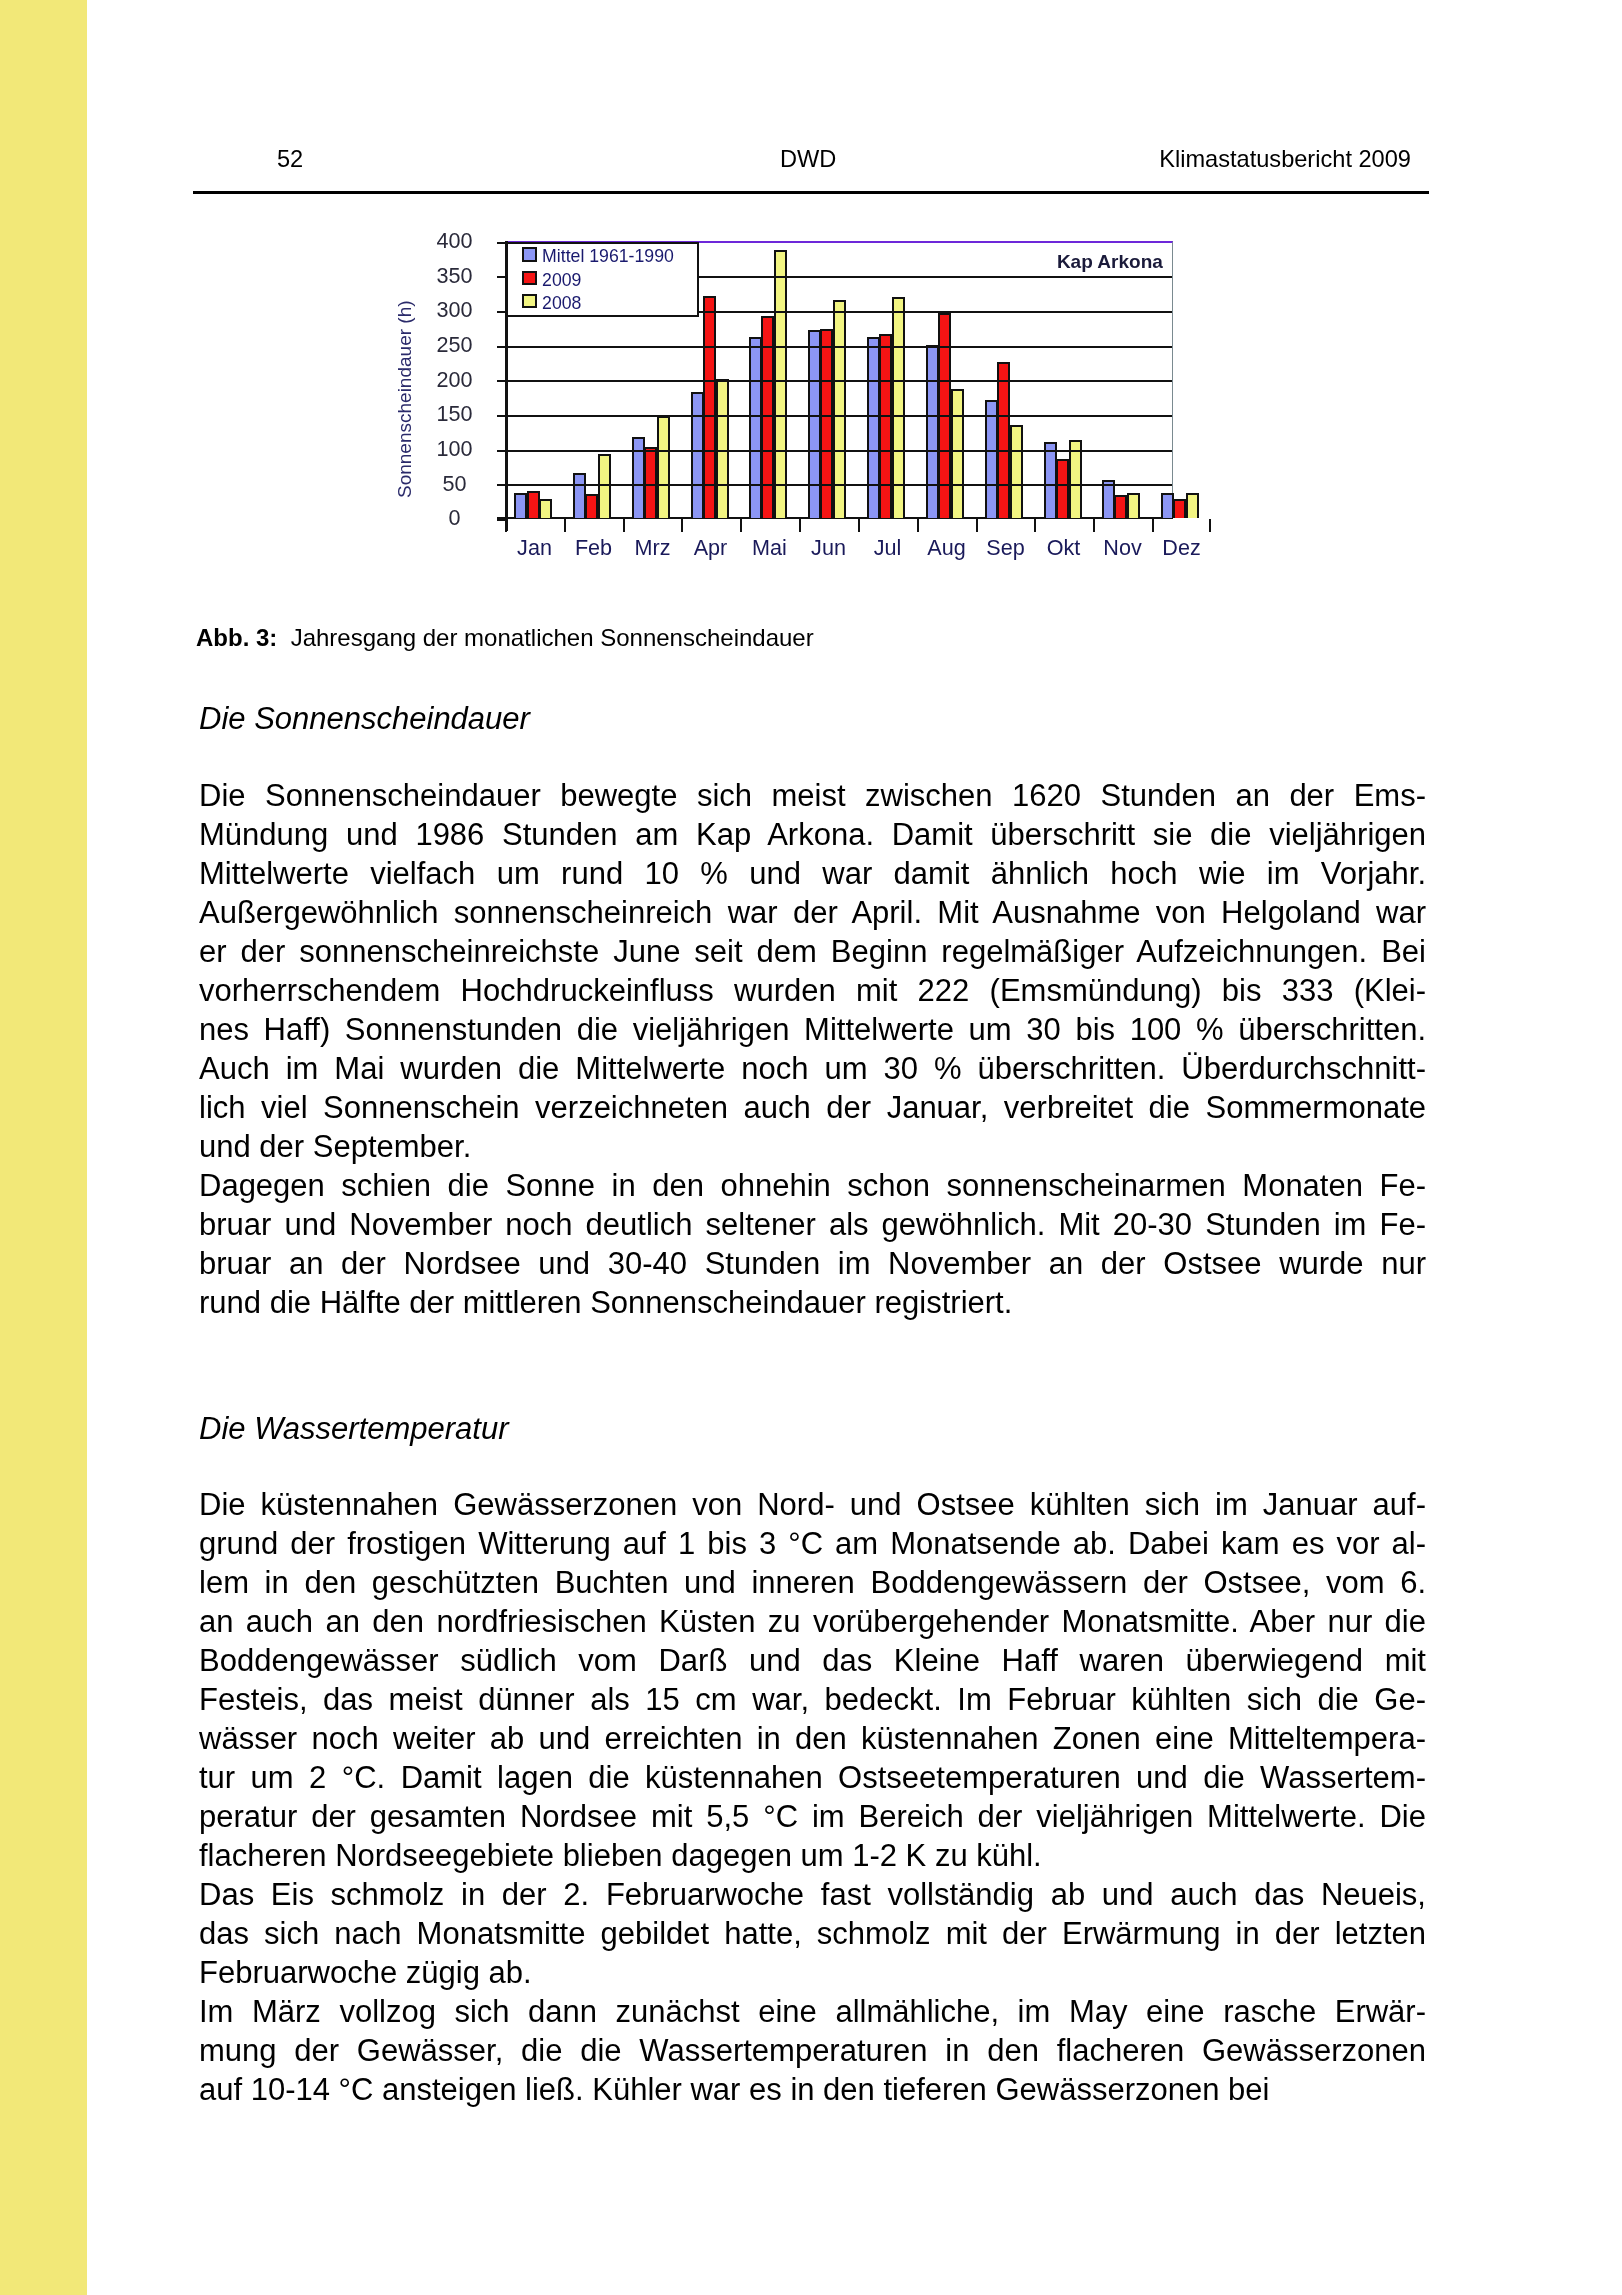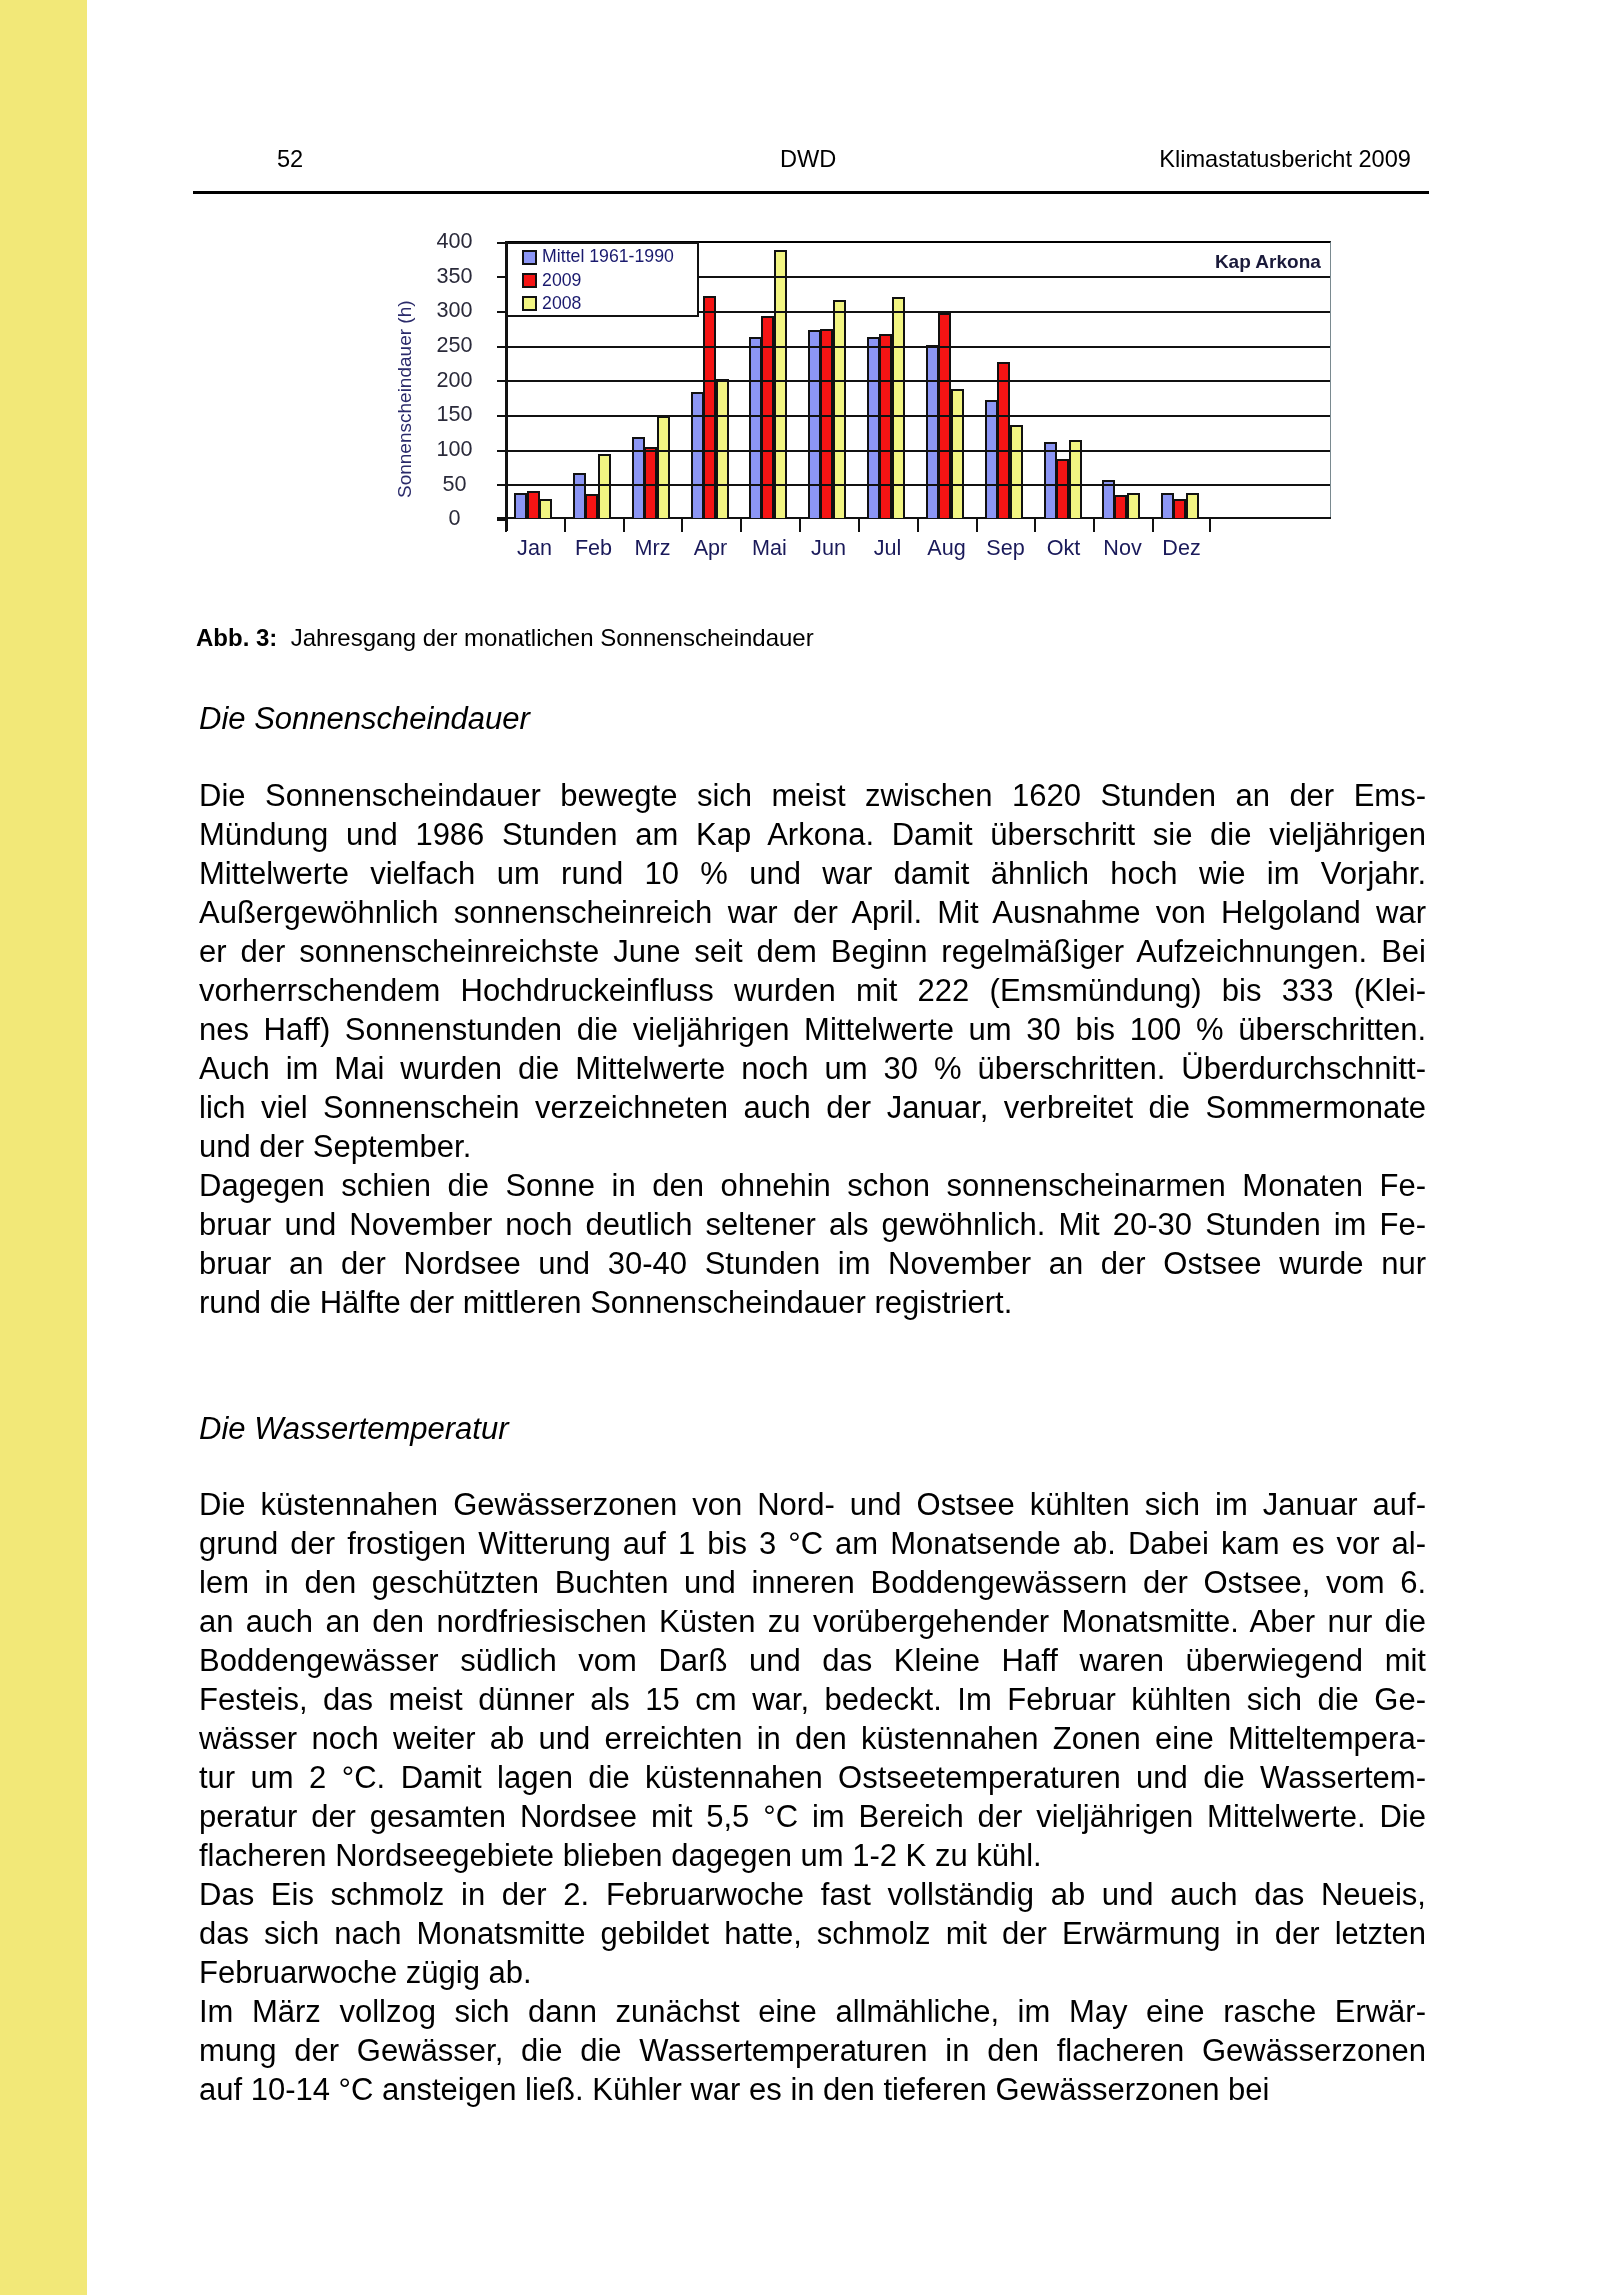--- a/index.html
+++ b/index.html
@@ -16,33 +16,33 @@
 
   
   .chart { position: absolute; left: 386px; top: 222px; width: 844px; height: 353px; }
   .ylabel {
     position: absolute; left: 9.2px; top: 59px; width: 19.6px; height: 236px;
     writing-mode: vertical-rl; transform: rotate(180deg);
     font-size: 19px; color: #2a2a6a; text-align: center; line-height: 19.6px; white-space: nowrap;
   }
   .yticks { position: absolute; left: 0; top: 0; width: 98px; height: 353px; }
   .ytick { position: absolute; right: 0; width: 59px; text-align: center; font-size: 21.6px; color: #2a2a3a; line-height: 23.6px; transform: translateY(-11.8px); }
-  .plot { position: absolute; left: 119px; top: 19px; width: 826px; height: 277px; border-right: 1.3px solid #7a8a90; border-top: 2px solid #000000; box-sizing: border-box; }
+  .plot { position: absolute; left: 119px; top: 19px; width: 668px; height: 277px; border-right: 1.3px solid #7a8a90; border-top: 2px solid #6d28d9; box-sizing: border-box; }
   .gridline { position: absolute; left: 0; right: 0; height: 2px; background: #111; }
   .ytickmark { position: absolute; left: -7.9px; width: 7.9px; height: 2px; background: #111; }
   .yaxis { position: absolute; left: 0; top: -2px; bottom: -13px; width: 2.6px; background: #111; }
   .xaxis { position: absolute; left: -7.9px; right: -1.3px; bottom: -1.3px; height: 2.6px; background: #111; }
   .xtick { position: absolute; bottom: -14.4px; width: 2px; height: 13px; background: #111; }
   .bars { position: absolute; left: 0; top: 0; right: 0; bottom: 0; }
   .group { position: absolute; bottom: 0; height: 100%; display: flex; align-items: flex-end; gap: 0; }
   .bar { width: 13px; border: 2px solid #111; border-bottom: none; box-sizing: border-box; margin-right: -0.7px; }
   .xlabels { position: absolute; left: 119px; top: 314px; width: 706px; height: 26px; }
   .xlabel { position: absolute; width: 59px; text-align: center; font-size: 21.6px; color: #1a1a5a; line-height: 23.6px; }
   .legend { position: absolute; left: 120px; top: 19.6px; width: 193px; height: 75px; background: #fff; border: 2px solid #111; box-sizing: border-box; }
-  .legend-item { position: absolute; left: 14.4px; display: flex; align-items: center; font-size: 17.7px; color: #1a1a6e; line-height: 19.6px; }
+  .legend-item { position: absolute; left: 14.4px; display: flex; font-size: 17.7px; color: #1a1a6e; line-height: 19.6px; }
   .legend-swatch { width: 10.5px; height: 10.5px; border: 2px solid #111; margin-right: 5.2px; }
   .station { position: absolute; right: 9.2px; top: 7.9px; font-size: 19px; font-weight: bold; color: #1a1a3a; }
 
   
   .caption { position: absolute; left: 196px; top: 623px; font-size: 24px; line-height: 29px; white-space: nowrap; }
   .caption b { font-weight: bold; }
   .section-title { position: absolute; left: 199px; font-size: 31px; font-style: italic; line-height: 37px; white-space: nowrap; }
   .body-text { position: absolute; left: 199px; width: 1227px; font-size: 31px; line-height: 39px; }
   .line { display: block; white-space: nowrap; text-align: justify; text-align-last: justify; height: 39px; overflow: visible; }
   .line.last { text-align-last: left; }

